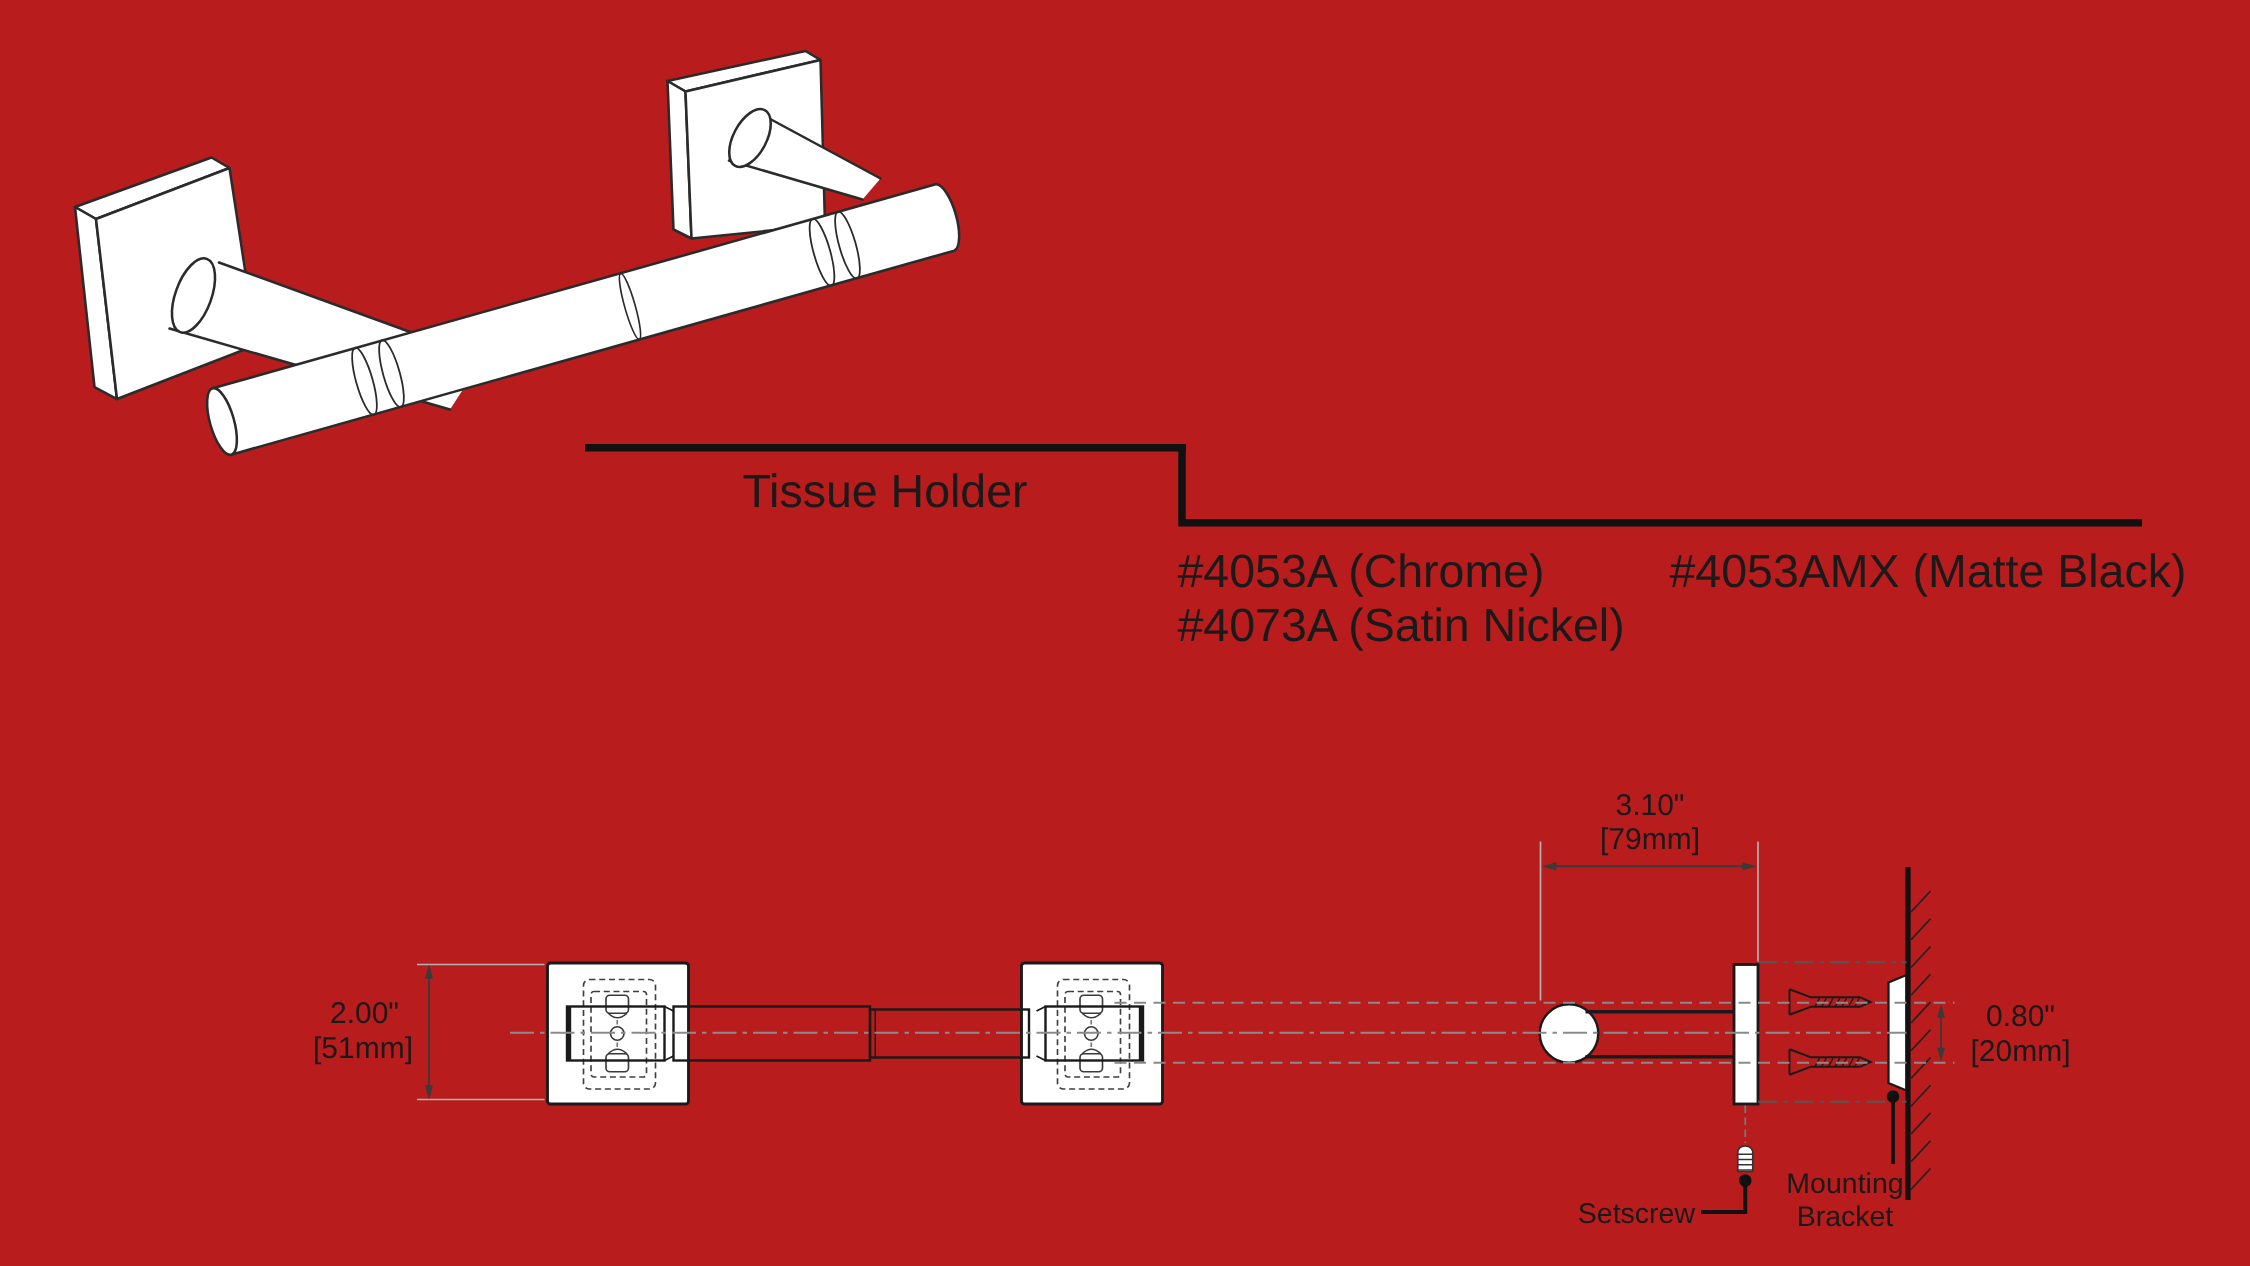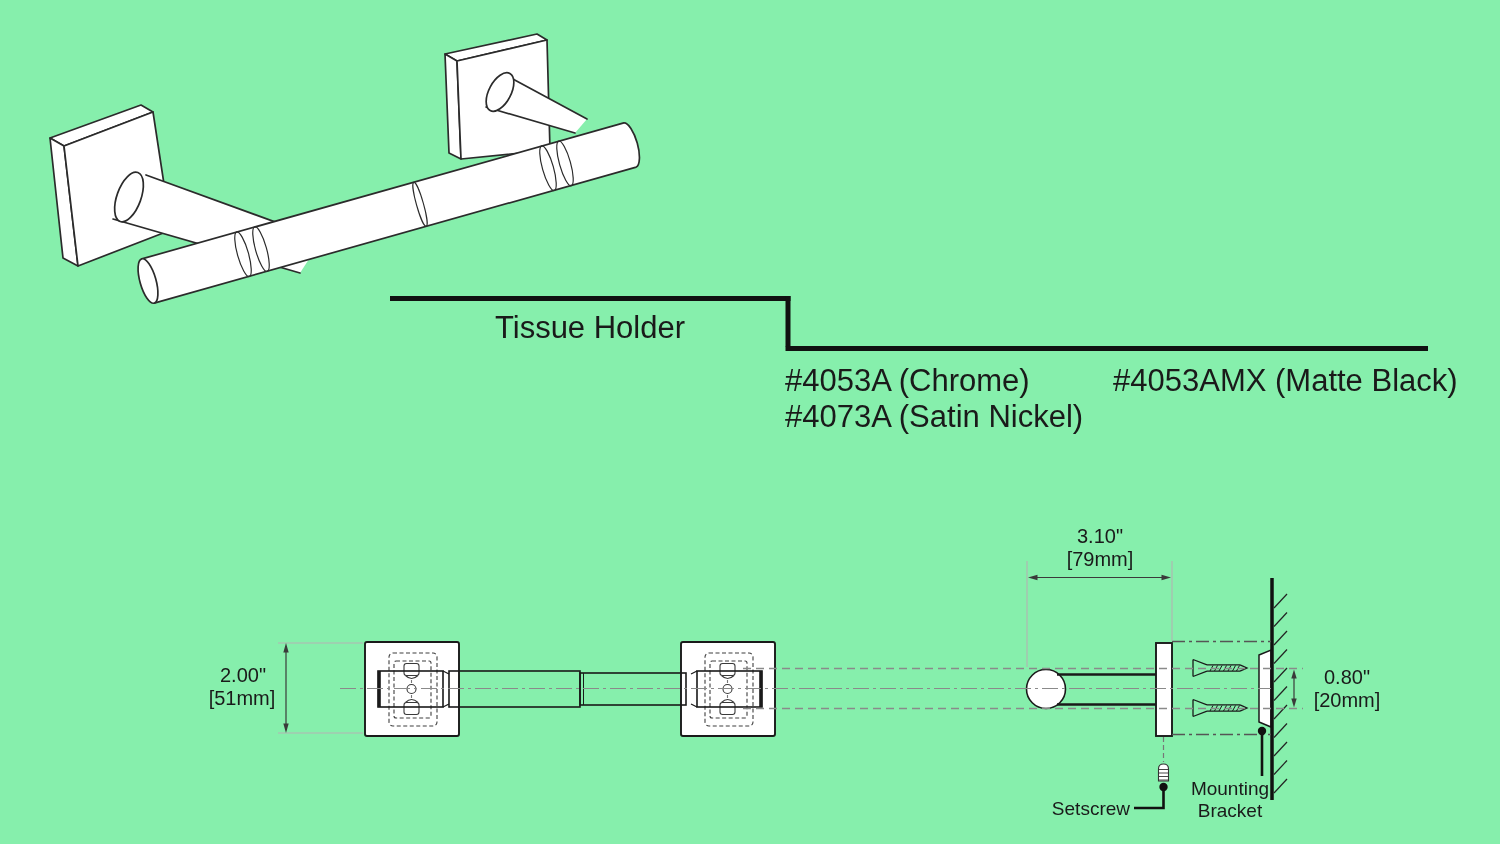--- a/index.html
+++ b/index.html
@@ -1,16 +1,16 @@
 <!DOCTYPE html>
 <html><head>
 <meta charset="utf-8">
 <style>
   html,body{margin:0;padding:0;background:#ffffff;}
-  .page{position:relative;width:1500px;height:844px;background:#86efac;overflow:hidden;}
+  .page{position:relative;width:1500px;height:844px;background:#b91c1c;overflow:hidden;}
   svg{display:block;}
   text{font-family:"Liberation Sans", sans-serif;fill:#1a1a1a;}
   .dim-text{font-size:20px;}
   .callout-text{font-size:19px;}
   .title-text{font-size:31px;}
   .product-text{font-size:31px;}
 </style>
 </head>
 <body>
 

